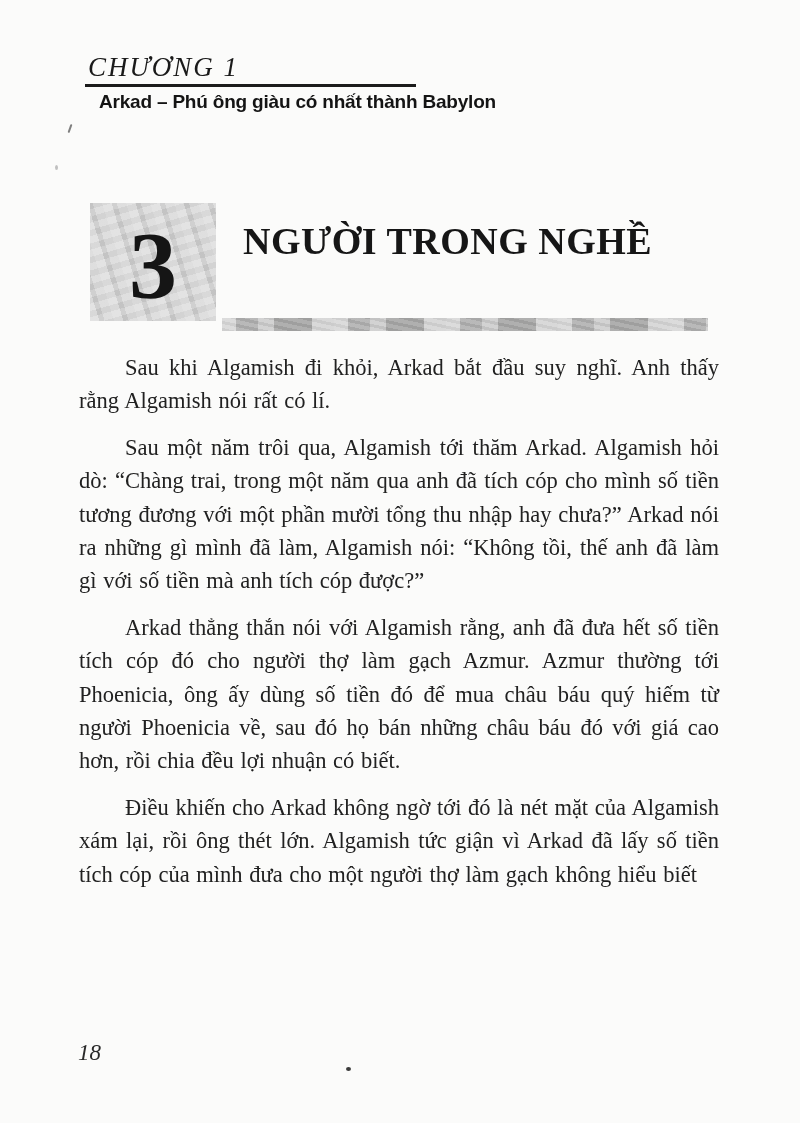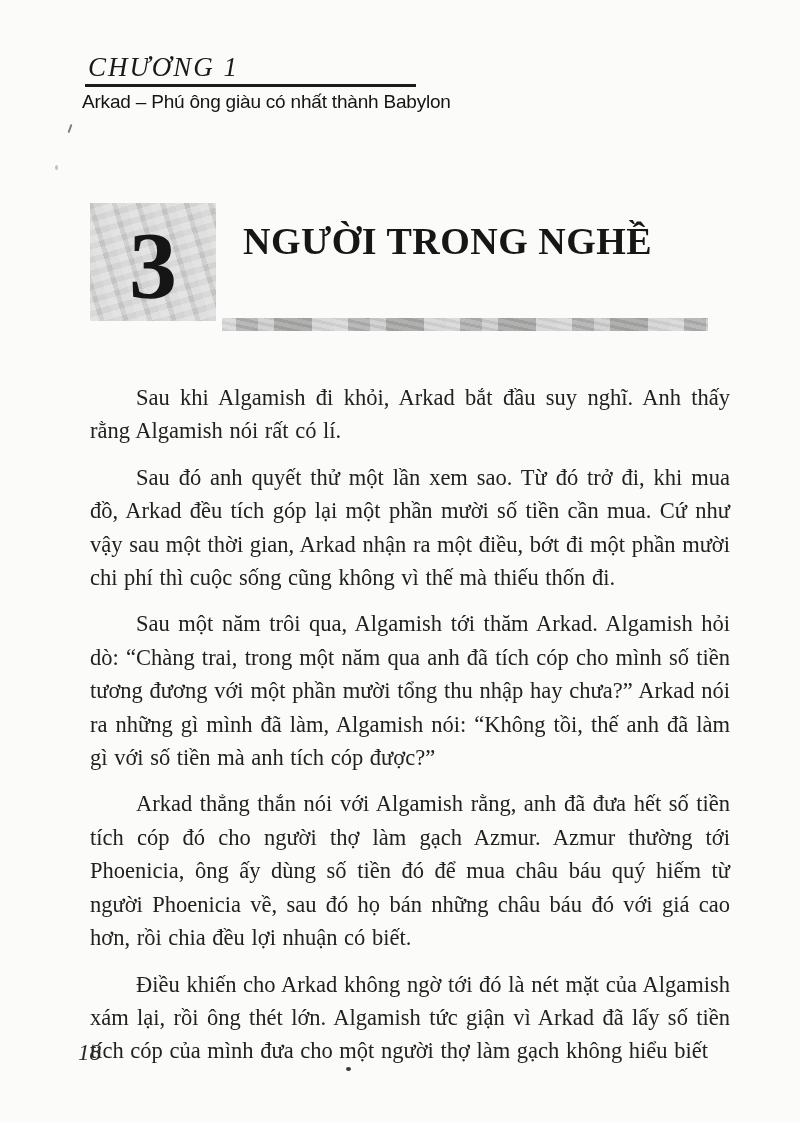--- a/index.html
+++ b/index.html
@@ -29,23 +29,23 @@
     letter-spacing:2px;
     color:#1a1a1a;
     font-family:"Liberation Serif",serif;
   }
   .header-rule{
     position:absolute;left:85px;top:84px;
     width:331px;height:3px;
     background:#1b1b1b;
   }
   .chapter-subtitle{
-    position:absolute;left:82px;top:91px;
+    position:absolute;left:99px;top:91px;
     font-family:"Liberation Sans","DejaVu Sans",sans-serif;
-    font-weight:400;
+    font-weight:700;
     font-size:19px;
     letter-spacing:-0.2px;
     color:#141414;
     white-space:nowrap;
   }
 
   
   .chapter-number-box{
     position:absolute;left:90px;top:203px;
     width:126px;height:118px;
@@ -83,27 +83,26 @@
         rgba(255,255,255,0.18) 36px 52px,
         rgba(0,0,0,0.16) 52px 90px,
         rgba(255,255,255,0.30) 90px 112px),
       repeating-linear-gradient(12deg,rgba(0,0,0,0.08) 0 3px,rgba(255,255,255,0.12) 3px 7px),
       var(--texture-bar-gray);
     opacity:0.85;
   }
 
   
   .body-text{
-    position:absolute;left:90px;top:351px;
+    position:absolute;left:79px;top:351px;
     width:640px;
     font-size:22.5px;
     line-height:33.4px;
     text-align:justify;
     color:#212121;
-    margin-top:30px;
   }
   .body-text p{
     text-indent:46px;
     margin-bottom:13px;
     word-spacing:1px;
   }
 
   
   .page-number{
     position:absolute;left:78px;top:1040px;
@@ -147,21 +146,20 @@
   <div class="chapter-number-box">
     <span class="chapter-number">3</span>
   </div>
   <div class="chapter-title">
     <div>NGƯỜI TRONG NGHỀ</div>
   </div>
   <div class="title-texture-bar"></div>
 
   <div class="body-text">
     <p>Sau khi Algamish đi khỏi, Arkad bắt đầu suy nghĩ. Anh thấy rằng Algamish nói rất có lí.</p>
-    <p>Sau đó anh quyết thử một lần xem sao. Từ đó trở đi, khi mua đồ, Arkad đều tích góp lại một phần mười số tiền cần mua. Cứ như vậy sau một thời gian, Arkad nhận ra một điều, bớt đi một phần mười chi phí thì cuộc sống cũng không vì thế mà thiếu thốn đi.</p>
     <p>Sau một năm trôi qua, Algamish tới thăm Arkad. Algamish hỏi dò: “Chàng trai, trong một năm qua anh đã tích cóp cho mình số tiền tương đương với một phần mười tổng thu nhập hay chưa?” Arkad nói ra những gì mình đã làm, Algamish nói: “Không tồi, thế anh đã làm gì với số tiền mà anh tích cóp được?”</p>
     <p>Arkad thẳng thắn nói với Algamish rằng, anh đã đưa hết số tiền tích cóp đó cho người thợ làm gạch Azmur. Azmur thường tới Phoenicia, ông ấy dùng số tiền đó để mua châu báu quý hiếm từ người Phoenicia về, sau đó họ bán những châu báu đó với giá cao hơn, rồi chia đều lợi nhuận có biết.</p>
     <p>Điều khiến cho Arkad không ngờ tới đó là nét mặt của Algamish xám lại, rồi ông thét lớn. Algamish tức giận vì Arkad đã lấy số tiền tích cóp của mình đưa cho một người thợ làm gạch không hiểu biết</p>
   </div>
 
   <div class="page-number">18</div>
 
   <div class="scan-mark-1"></div>
   <div class="scan-mark-2"></div>
   <div class="scan-dot"></div>

